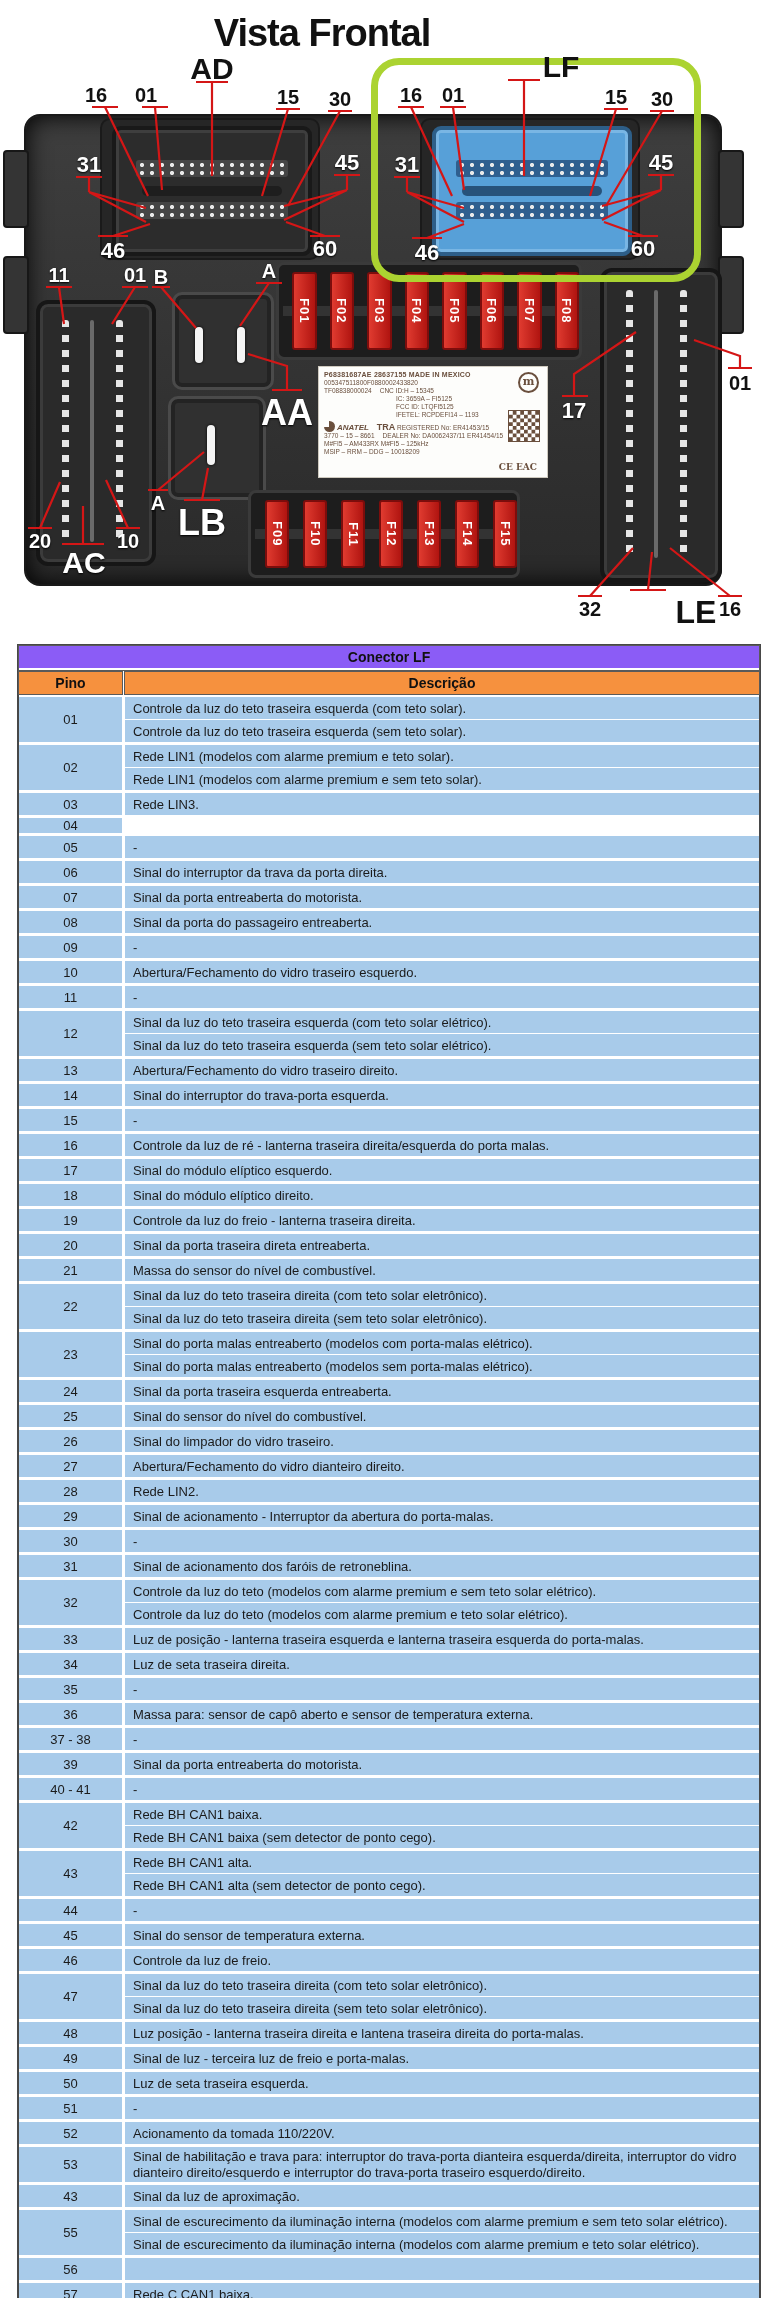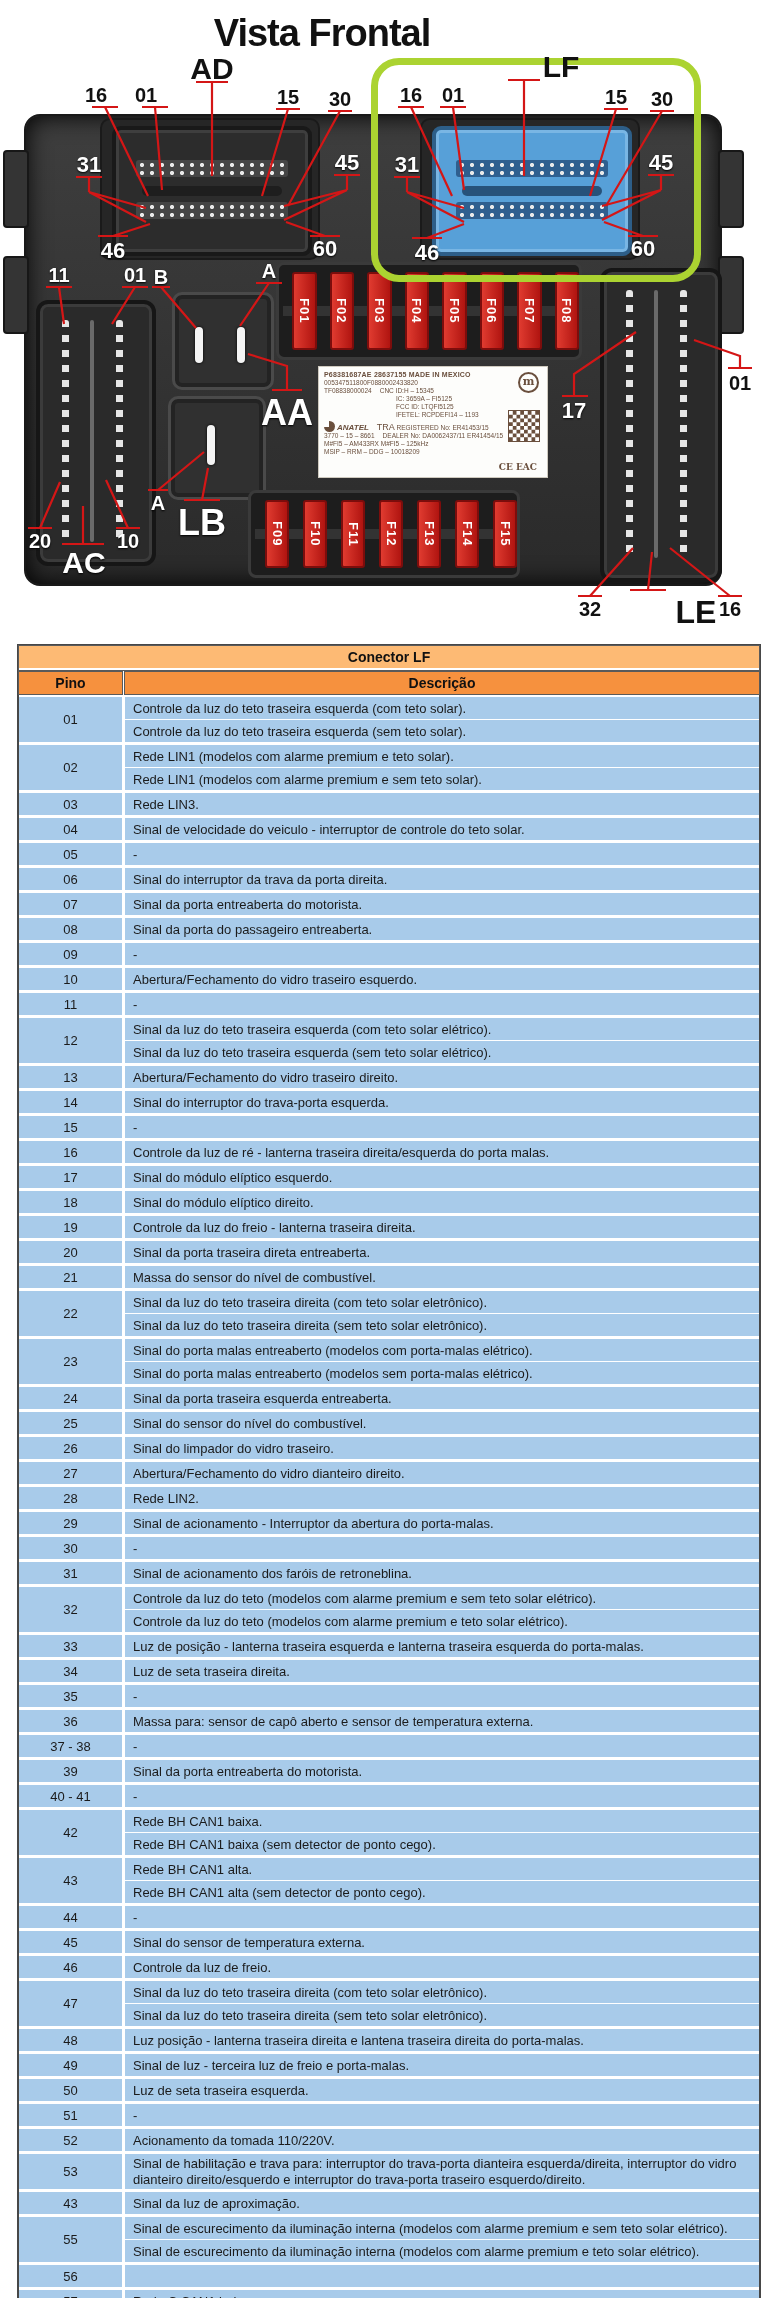--- a/index.html
+++ b/index.html
@@ -46,26 +46,26 @@
 
   .leaders{position:absolute;left:0;top:0;z-index:5;pointer-events:none;}
 
   
   .sticker{position:absolute;left:318px;top:366px;width:230px;height:112px;background:#fdfdfb;border:1px solid #cfcabf;z-index:4;color:#6a4f3d;font-size:6.5px;line-height:8px;padding:4px 5px;box-sizing:border-box;}
   .sticker .r1{font-size:7px;font-weight:bold;letter-spacing:.2px;}
   .mopar{position:absolute;right:8px;top:5px;width:17px;height:17px;border:2px solid #6a4f3d;border-radius:50%;text-align:center;font-weight:bold;font-size:11px;line-height:16px;font-family:"DejaVu Serif",serif;}
   .qr{position:absolute;right:8px;top:44px;width:30px;height:30px;background:repeating-conic-gradient(#6a4f3d 0% 25%,#fff 0% 50%) 0 0/7.5px 7.5px;outline:1px solid #6a4f3d;}
   .anatel{display:inline-block;font-style:italic;font-weight:bold;font-size:8px;}
   .aswirl{display:inline-block;width:11px;height:11px;border-radius:50%;background:conic-gradient(#6a4f3d 0 270deg,#fff 270deg 360deg);vertical-align:-2px;margin-right:2px;}
-  .tra{font-weight:normal;font-size:9px;}
+  .tra{font-weight:bold;font-size:9px;}
   .cemark{position:absolute;right:10px;bottom:6px;font-size:9px;font-weight:bold;font-family:"DejaVu Serif",serif;}
 
   
   .tbl{position:relative;margin:4px 8px 0 17px;width:744px;border:2px solid #474747;background:#fff;padding-bottom:3px;box-sizing:border-box;}
-  .tbl-title{background:#fdba74;border-bottom:2px solid #fff;outline:1px solid #5a5a5a;height:22px;display:flex;align-items:center;justify-content:center;font-weight:bold;font-size:14px;color:#111;}
+  .tbl-title{background:#8b5cf6;border-bottom:2px solid #fff;outline:1px solid #5a5a5a;height:22px;display:flex;align-items:center;justify-content:center;font-weight:bold;font-size:14px;color:#111;}
   .tbl-head{display:flex;margin-top:2px;height:22px;}
   .tbl-head .hc{background:#f6913e;outline:1px solid #5a5a5a;display:flex;align-items:center;justify-content:center;font-weight:bold;font-size:14px;color:#111;}
   .hc.pin{width:103px;margin-right:3px;flex:none;}
   .hc.desc{flex:1;}
   .prow{display:flex;margin-top:3px;}
   .pcell{width:103px;flex:none;margin-right:3px;background:#a8cbea;display:flex;align-items:center;justify-content:center;font-size:13px;color:#1b1b1b;}
   .dwrap{flex:1;display:flex;flex-direction:column;gap:1px;}
   .dline{background:#a8cbea;min-height:19px;line-height:16px;padding:2px 3px 1px 8px;font-size:13px;color:#1b1b1b;display:flex;align-items:center;}
 </style>
 </head>
@@ -297,23 +297,20 @@
           </div>
         </div>
         <div class="prow">
           <div class="pcell">03</div>
           <div class="dwrap">
             <div class="dline">Rede LIN3.</div>
           </div>
         </div>
         <div class="prow">
           <div class="pcell">04</div>
-          <div class="dwrap">
-            <div class="dline">Sinal de velocidade do veiculo - interruptor de controle do teto solar.</div>
-          </div>
         </div>
         <div class="prow">
           <div class="pcell">05</div>
           <div class="dwrap">
             <div class="dline">-</div>
           </div>
         </div>
         <div class="prow">
           <div class="pcell">06</div>
           <div class="dwrap">

